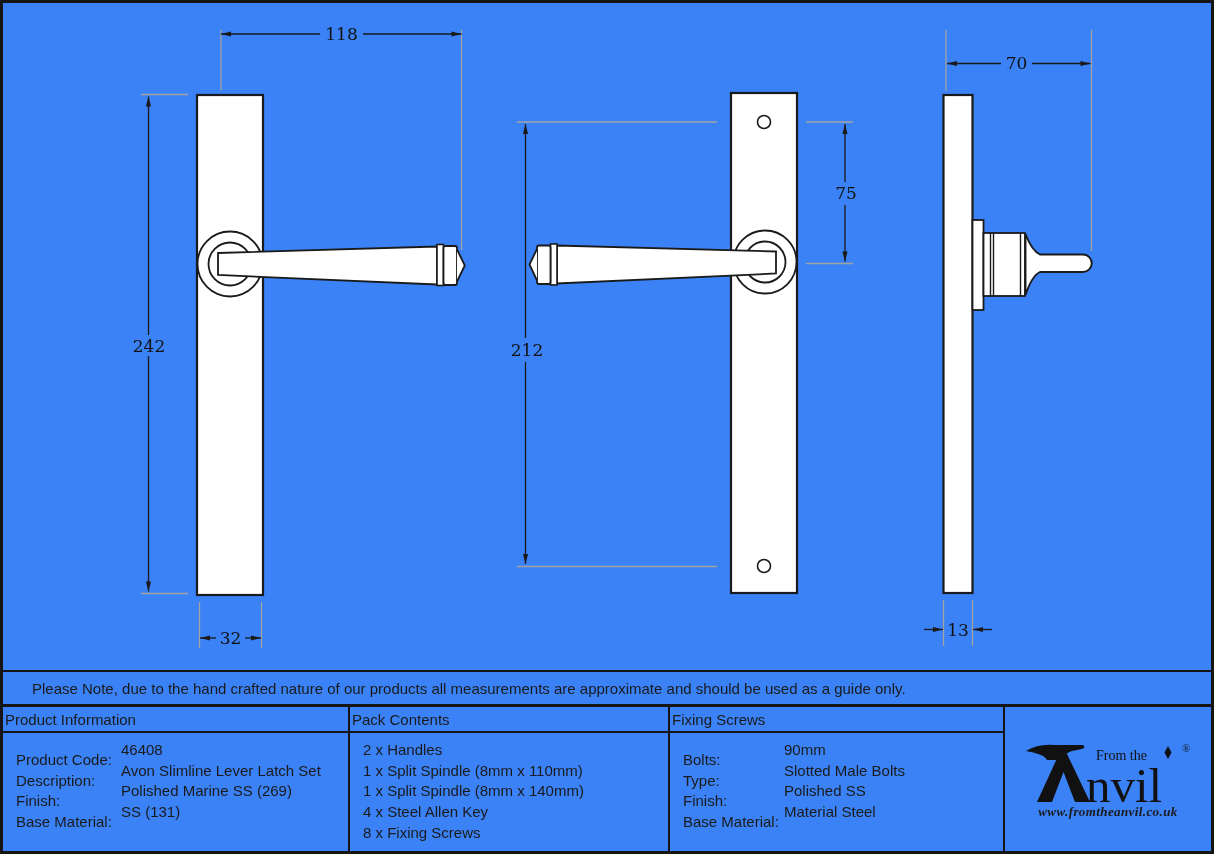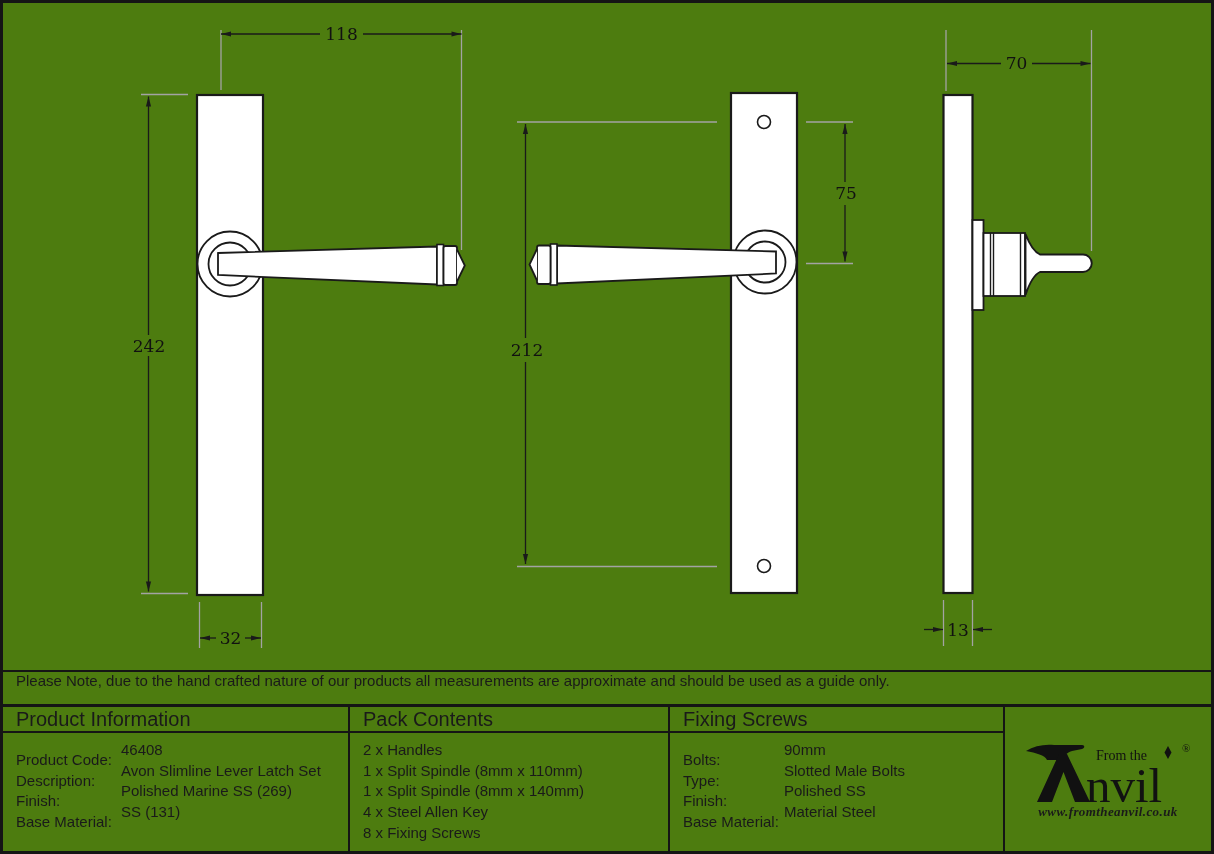--- a/index.html
+++ b/index.html
@@ -1,30 +1,30 @@
 <!DOCTYPE html>
 <html><head>
 <meta charset="utf-8">
 <style>
   html,body{margin:0;padding:0;background:#fff;}
-  #sheet{position:relative;width:1214px;height:854px;background:#4d7c0f;overflow:hidden;
+  #sheet{position:relative;width:1214px;height:854px;background:#3b82f6;overflow:hidden;
          font-family:"Liberation Sans",sans-serif;color:#1a1a1a;}
   #outer-border{position:absolute;left:0;top:0;width:1214px;height:854px;
                 border:3px solid #151515;box-sizing:border-box;pointer-events:none;z-index:10;}
   #drawings{position:absolute;left:0;top:0;}
   .dimtext{font-family:"DejaVu Serif",serif;font-size:17px;fill:#111;text-anchor:middle;}
   #note-bar{position:absolute;left:3px;top:670px;width:1208px;height:37px;box-sizing:border-box;
             border-top:2px solid #151515;border-bottom:3px solid #151515;
-            display:flex;padding-left:13px;font-size:15px;}
+            display:flex;align-items:center;padding-left:29px;font-size:15px;}
   #spec-table{position:absolute;left:3px;top:707px;width:1208px;height:144px;
               display:grid;grid-template-columns:345px 320px 335px 208px;}
   .tcol{box-sizing:border-box;overflow:hidden;}
   .tcol.bl{border-left:2px solid #151515;}
   .thead{height:26px;box-sizing:border-box;border-bottom:2px solid #151515;
-         display:flex;align-items:center;padding-left:13px;font-size:20px;}
+         display:flex;align-items:center;padding-left:2px;font-size:15px;}
   .tbody{padding:6px 0 0 13px;font-size:15px;}
   .kv{display:flex;height:20.7px;align-items:center;}
   .kv .k{width:105px;flex:none;margin-top:20px;}
   .fix .k{width:101px;}
   .pc-item{height:20.7px;display:flex;align-items:center;}
   #logo-cell{display:flex;flex-direction:column;align-items:center;justify-content:center;}
   #logo-url{font-family:"Liberation Serif",serif;font-style:italic;font-weight:bold;
             font-size:13px;letter-spacing:0.4px;margin-top:-2px;}
   .lever,.plate,.rose{fill:#fff;stroke:#1a1a1a;}
 </style>

